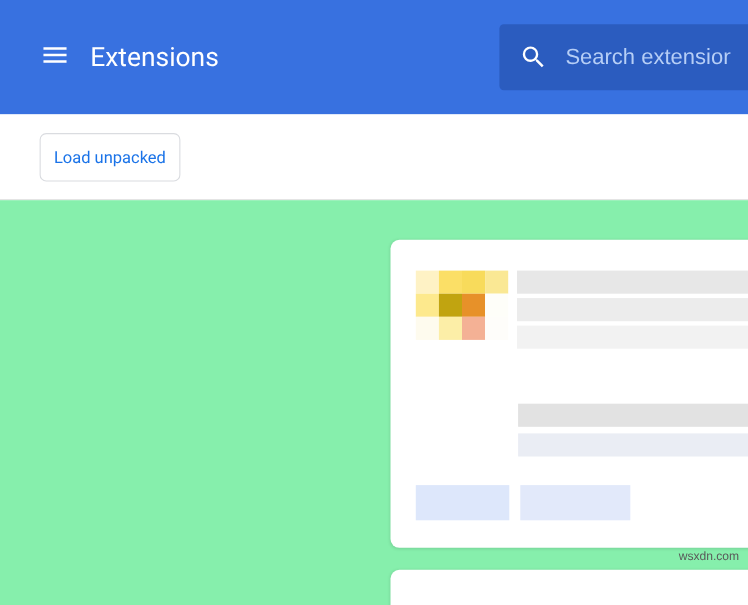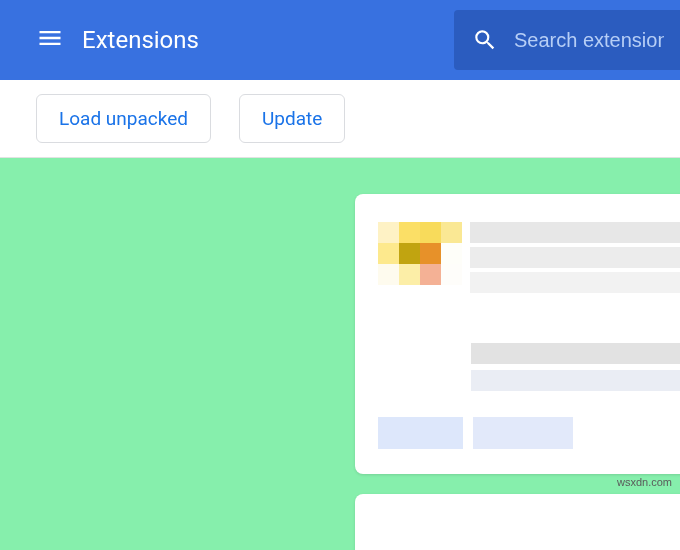--- a/index.html
+++ b/index.html
@@ -9,21 +9,21 @@
     }
     body {
       font-family: Roboto, Arial, sans-serif;
       background: #fff;
       width: 680px;
       height: 550px;
       overflow: hidden;
     }
     .header {
       background: #3871e0;
-      height: 80px;
+      height: 104px;
       display: flex;
       align-items: center;
       padding: 0 0 0 36px;
     }
     .menu-btn {
       color: #fff;
       display: flex;
       align-items: center;
       cursor: pointer;
       margin-right: 18px;
@@ -77,22 +77,22 @@
       display: flex;
       align-items: center;
       padding: 0 36px;
       gap: 28px;
     }
     .outlined-btn {
       border: 1px solid #dadce0;
       border-radius: 6px;
       background: #fff;
       color: #1a73e8;
-      font-size: 19px;
-      padding: 12px 22px;
+      font-size: 15px;
+      padding: 12px 12px;
       cursor: pointer;
       font-family: inherit;
     }
     .content {
       background: #86efac;
       height: calc(100% - 158px);
       position: relative;
     }
     .card {
       background: #fff;
@@ -182,21 +182,20 @@
       <svg viewBox="0 0 24 24">
           <path d="M15.5 14h-.79l-.28-.27A6.471 6.471 0 0016 9.5 6.5 6.5 0 109.5 16c1.61 0 3.09-.59 4.23-1.57l.27.28v.79l5 4.99L20.49 19l-4.99-5zm-6 0C7.01 14 5 11.99 5 9.5S7.01 5 9.5 5 14 7.01 14 9.5 11.99 14 9.5 14z"></path>
         </svg>
     </span>
     <input class="search-input" type="text" placeholder="Search extensions" style="">
   </div>
 </div>
 
 <div class="toolbar">
   <button class="outlined-btn">Load unpacked</button>
-  <button class="outlined-btn">Update</button>
 </div>
 
 <div class="content">
   <div class="card">
     <div class="card-header">
       <div class="ext-icon" id="ext-icon">
           <div class="px" style="background: rgb(254, 242, 197);"></div>
           <div class="px" style="background: rgb(251, 223, 102);"></div>
           <div class="px" style="background: rgb(248, 219, 91);"></div>
           <div class="px" style="background: rgb(250, 232, 148);"></div>

